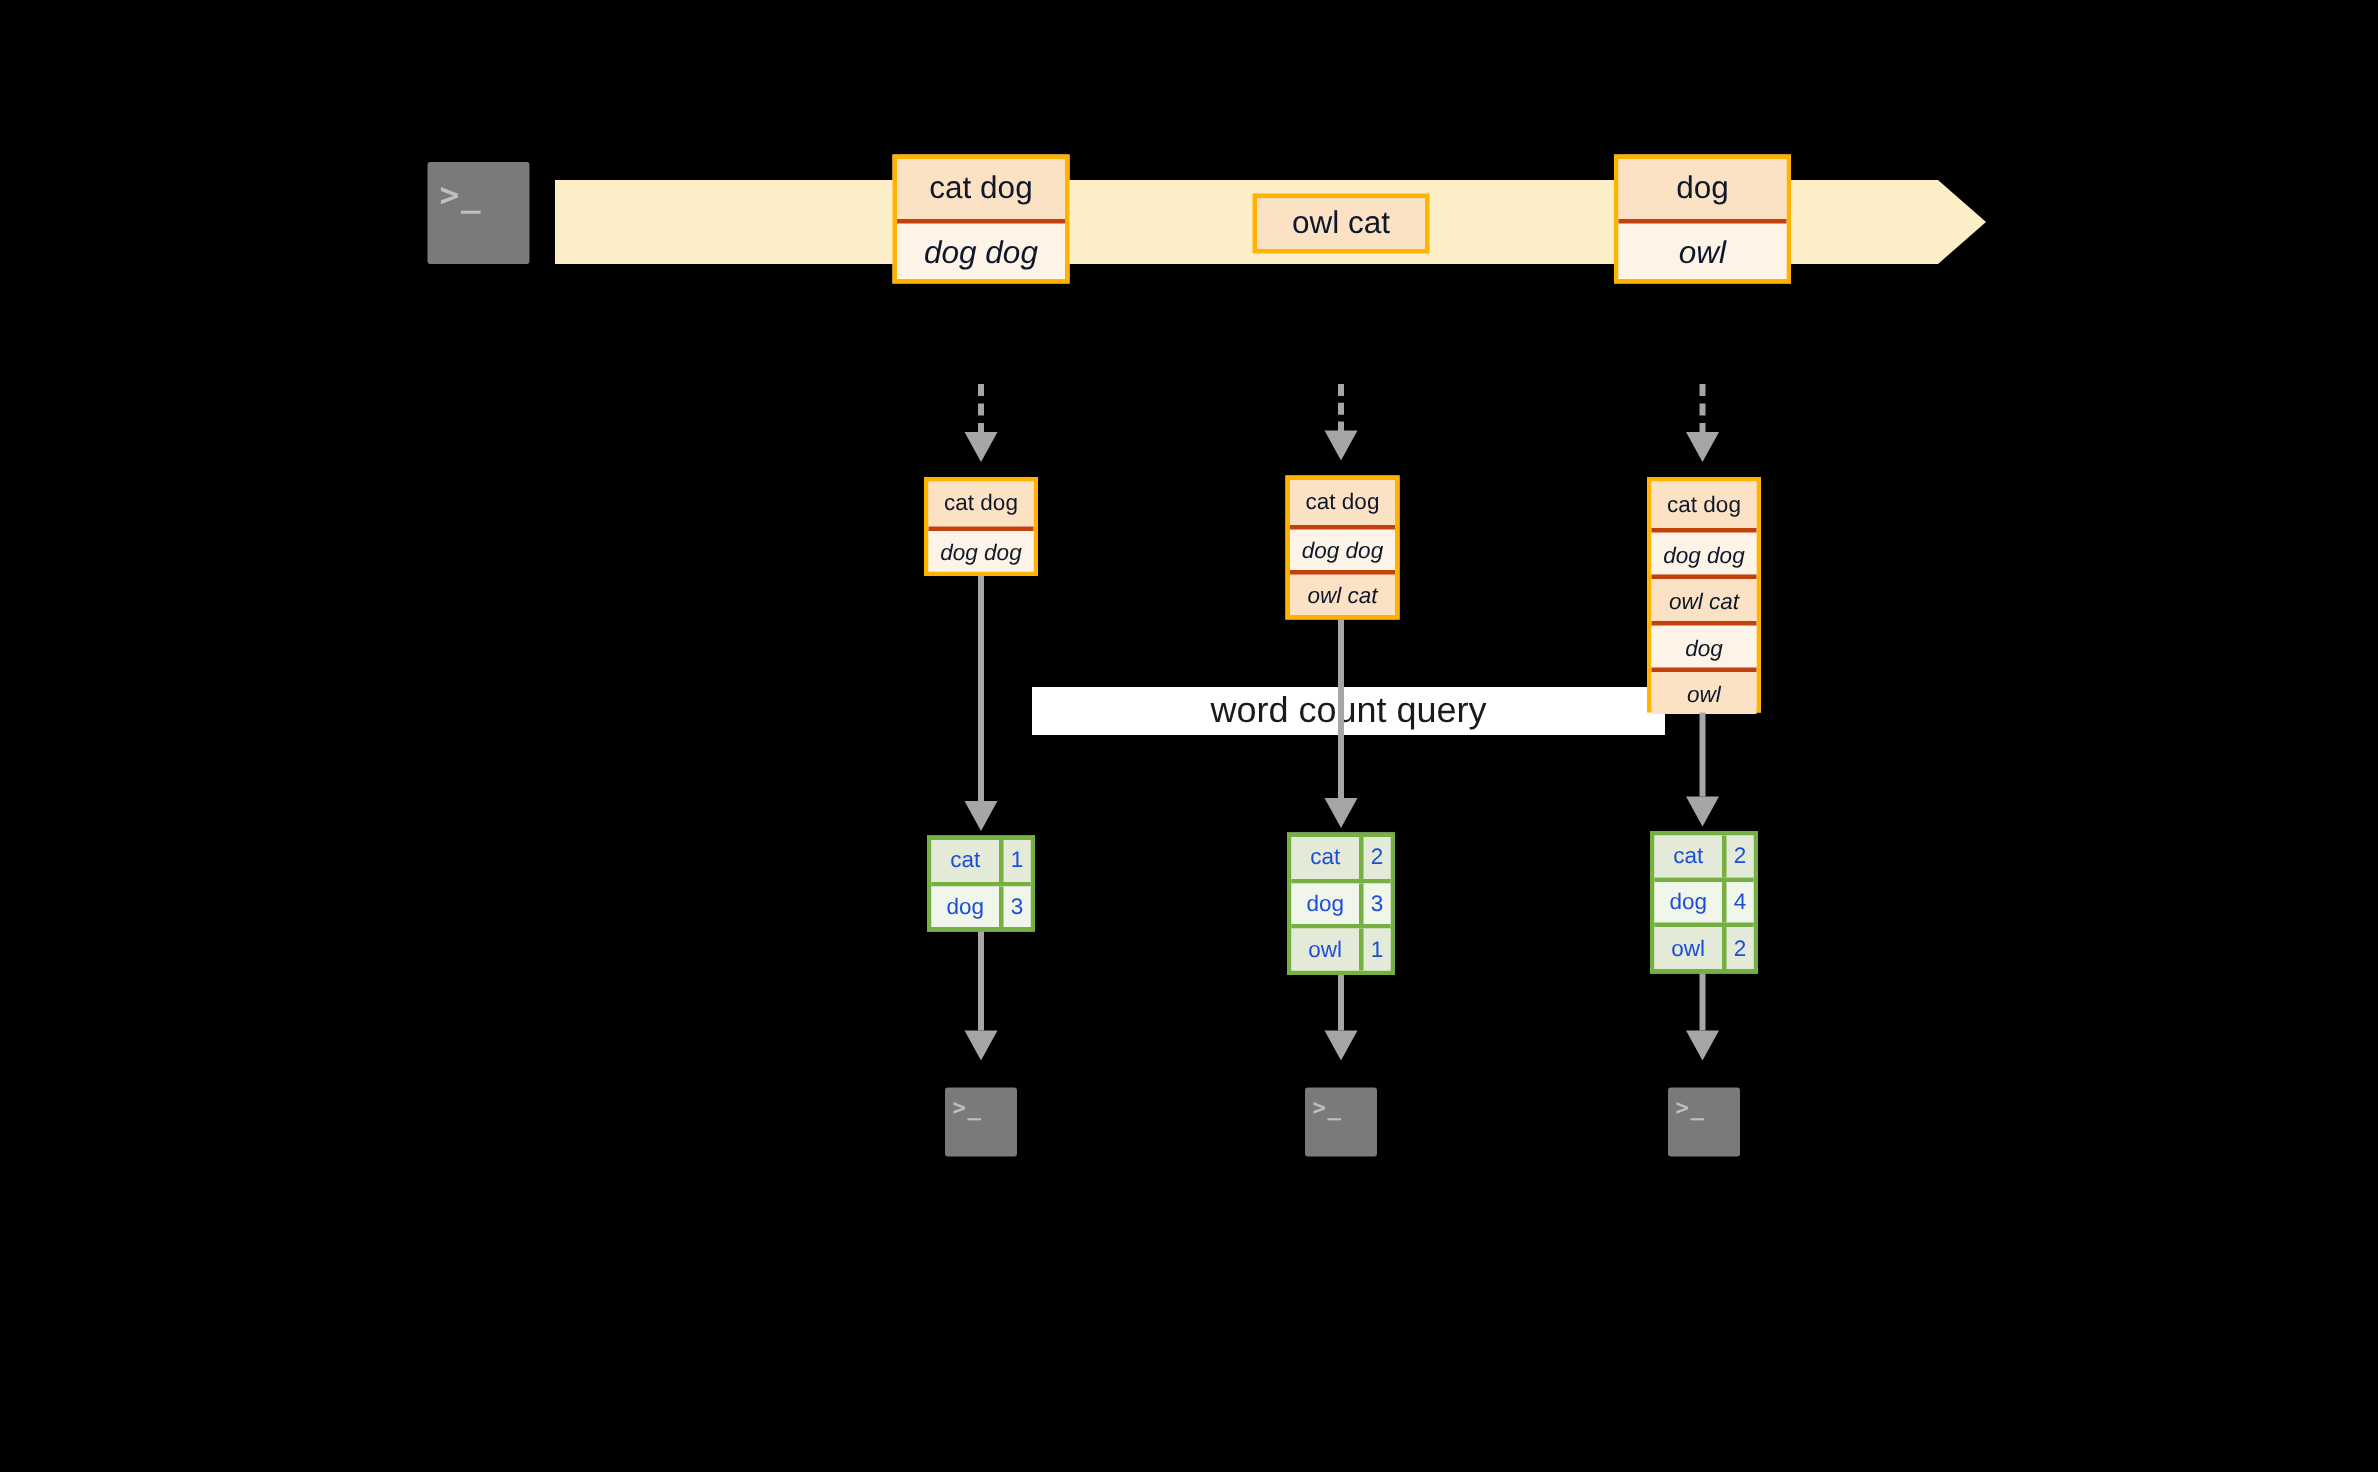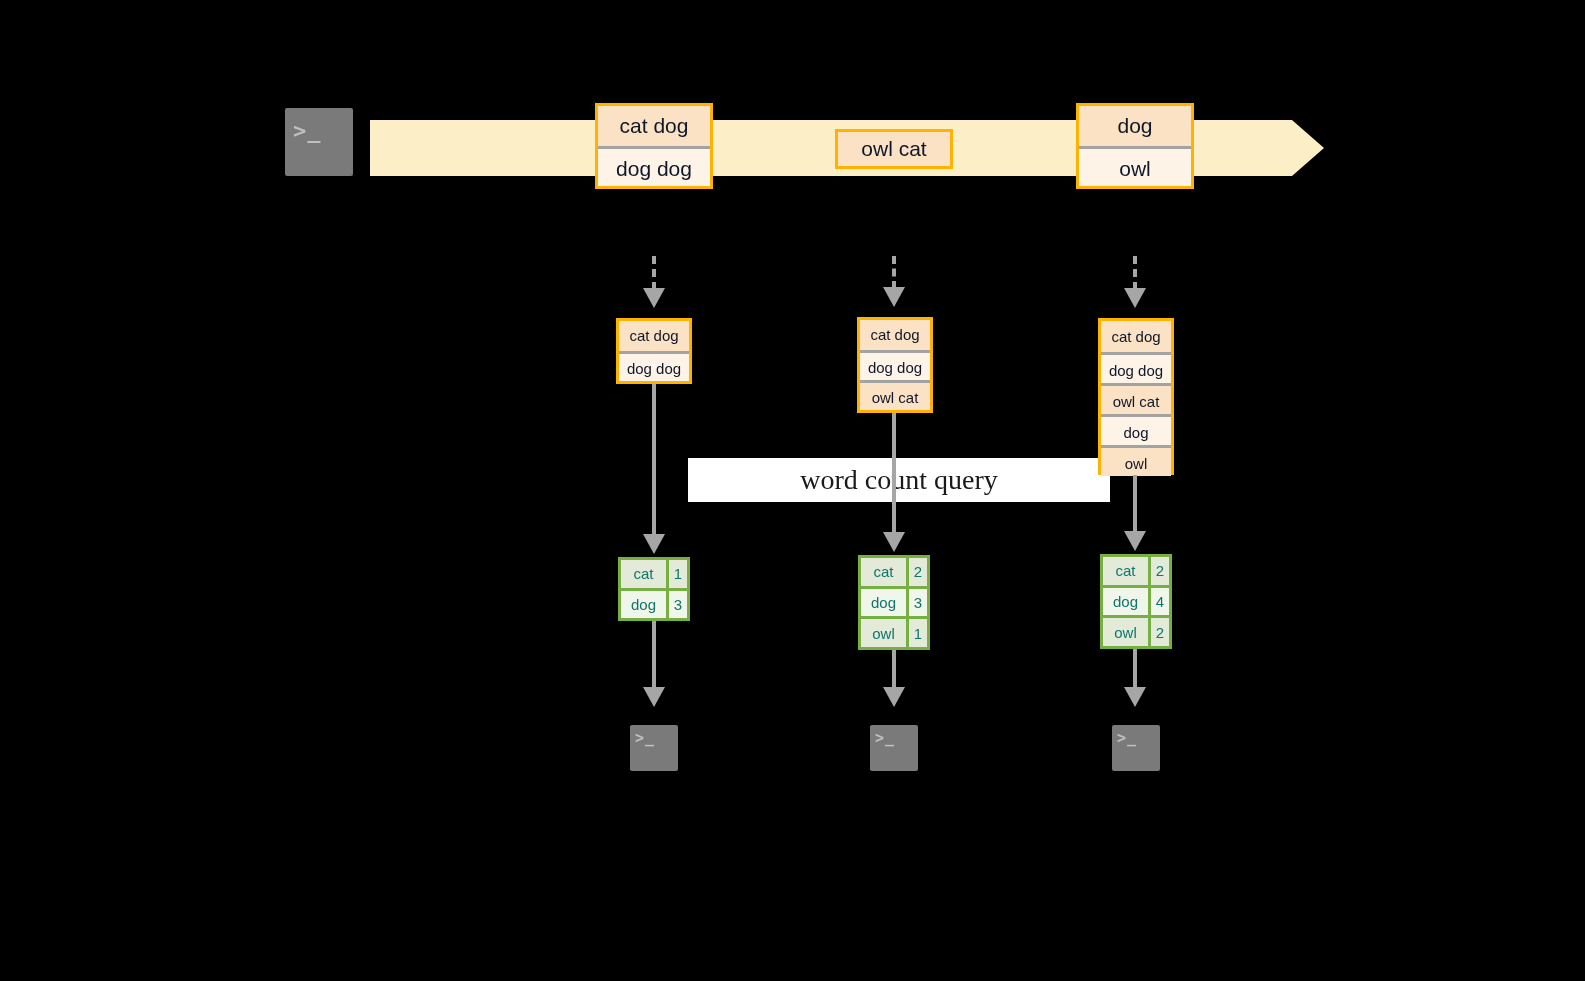--- a/index.html
+++ b/index.html
@@ -66,40 +66,40 @@
   }
   .ocell {
     box-sizing: border-box;
     color: #0f172a;
     text-align: center;
     white-space: nowrap;
     overflow: hidden;
   }
   .ocell.dark { background: #FCE2C4; }
   .ocell.light { background: #FDF3E7; }
-  .ocell + .ocell { border-top: 3px solid #a3a3a3; }
+  .ocell + .ocell { border-top: 3px solid #c2410c; font-style: italic; }
 
   
   .gbox {
     position: absolute;
     box-sizing: border-box;
     border: 3px solid #76B043;
     background: #F1F6EA;
     display: flex;
     flex-direction: column;
   }
   .grow {
     display: flex;
     flex: 1 1 auto;
     box-sizing: border-box;
   }
   .grow + .grow { border-top: 3px solid #76B043; }
   .gcell {
     box-sizing: border-box;
-    color: #0f766e;
+    color: #1d4ed8;
     display: flex;
     align-items: center;
     justify-content: center;
     white-space: nowrap;
   }
   .gcell.key { flex: 0 0 45px; }
   .gcell.val {
     flex: 1 1 auto;
     border-left: 3px solid #76B043;
   }
@@ -156,21 +156,21 @@
 
   <div class="obox" style="left:835px; top:129px; width:118px; height:40px;">
     <div class="ocell dark" style="height:34px; line-height:34px; font-size:21px;">owl cat</div>
   </div>
 
   <div class="obox" style="left:1076px; top:103px; width:118px; height:86px;">
     <div class="ocell dark" style="height:40px; line-height:40px; font-size:21px;">dog</div>
     <div class="ocell light" style="height:40px; line-height:40px; font-size:21px;">owl</div>
   </div>
 
-  <div class="label-band" style="left:688px; top:458px; width:422px; height:44px; font-size:28px;font-family:Liberation Serif, serif;">
+  <div class="label-band" style="left:688px; top:458px; width:422px; height:32px; font-size:24px;">
     <span>word count query</span>
   </div>
 
   <div class="vline dashed" style="left:652px; top:256px; height:34px;"></div>
   <div class="vhead" style="left:643px; top:288px;"></div>
 
   <div class="obox" style="left:616px; top:318px; width:76px; height:66px;">
     <div class="ocell dark" style="height:30px; line-height:30px; font-size:15px;">cat dog</div>
     <div class="ocell light" style="height:30px; line-height:30px; font-size:15px;">dog dog</div>
   </div>

